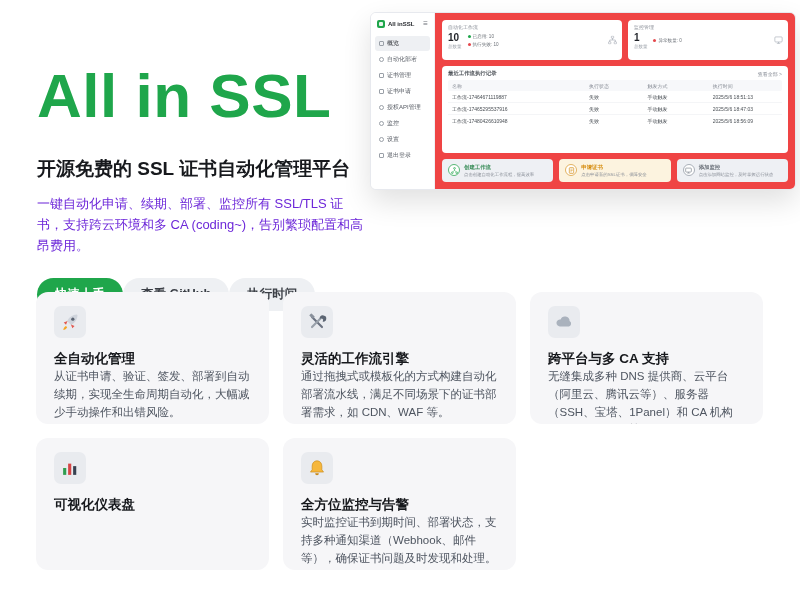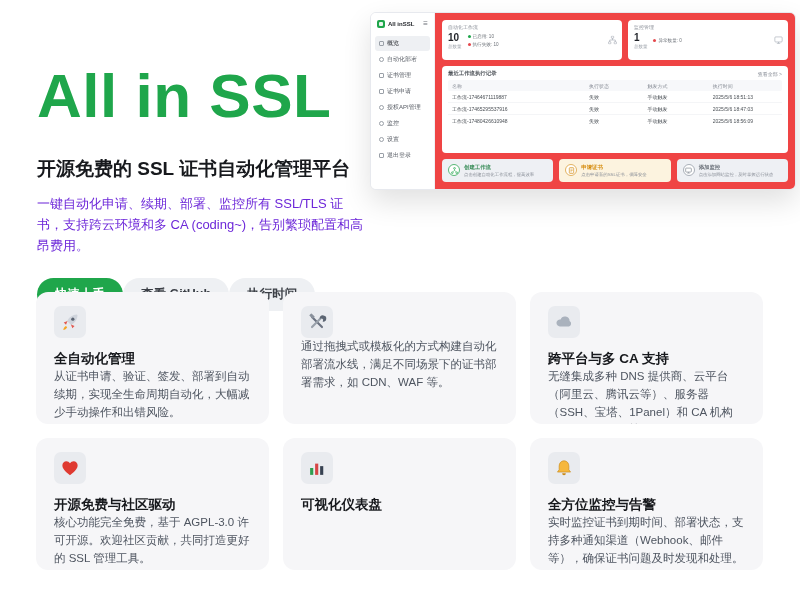--- a/index.html
+++ b/index.html
@@ -286,42 +286,34 @@
 
   <div class="fcard">
     <div class="f-icon-tile">
       <svg width="20" height="20" viewBox="0 0 32 32">
         <path d="M8 8 L24 24" stroke="#6b7280" stroke-width="3.4" stroke-linecap="round"></path>
         <rect x="4" y="4" width="8" height="5" rx="1" fill="#8a919c" transform="rotate(45 8 6.5)"></rect>
         <path d="M24 8 L8 24" stroke="#9aa1ab" stroke-width="3.4" stroke-linecap="round"></path>
         <path d="M26.5 5.5a4.5 4.5 0 0 0-6 5.4l3.2-.8 2.2 2.2-.8 3.2a4.5 4.5 0 0 0 1.4-10z" fill="#5b6472"></path>
       </svg>
     </div>
+    <div class="f-title">灵活的工作流引擎</div>
     <div class="f-desc">通过拖拽式或模板化的方式构建自动化部署流水线，满足不同场景下的证书部署需求，如 CDN、WAF 等。</div>
   </div>
 
   <div class="fcard">
     <div class="f-icon-tile">
       <svg width="20" height="20" viewBox="0 0 32 32">
         <path fill="#aab2bd" d="M9.5 23a5.5 5.5 0 1 1 1-10.9A7.5 7.5 0 0 1 25 14.5 4.6 4.6 0 0 1 24 23z"></path>
       </svg>
     </div>
     <div class="f-title">跨平台与多 CA 支持</div>
     <div class="f-desc">无缝集成多种 DNS 提供商、云平台（阿里云、腾讯云等）、服务器（SSH、宝塔、1Panel）和 CA 机构（Let's Encrypt 等）。</div>
   </div>
 
-  <div class="fcard">
-    <div class="f-icon-tile">
-      <svg width="20" height="20" viewBox="0 0 32 32">
-        <path fill="#df3a31" d="M16 27.5C8 21.5 3.8 16.8 3.8 11.6 3.8 8 6.7 5 10.2 5c2.3 0 4.4 1.2 5.8 3.2C17.4 6.2 19.5 5 21.8 5c3.5 0 6.4 3 6.4 6.6 0 5.2-4.2 9.9-12.2 15.9z"></path>
-      </svg>
-    </div>
-    <div class="f-title">开源免费与社区驱动</div>
-    <div class="f-desc">核心功能完全免费，基于 AGPL-3.0 许可开源。欢迎社区贡献，共同打造更好的 SSL 管理工具。</div>
-  </div>
 
   <div class="fcard">
     <div class="f-icon-tile">
       <svg width="20" height="20" viewBox="0 0 32 32">
         <rect x="5" y="16" width="5" height="11" fill="#2f9e4f"></rect>
         <rect x="13" y="9" width="5" height="18" fill="#d64545"></rect>
         <rect x="21" y="13" width="5" height="14" fill="#374151"></rect>
       </svg>
     </div>
     <div class="f-title">可视化仪表盘</div>

